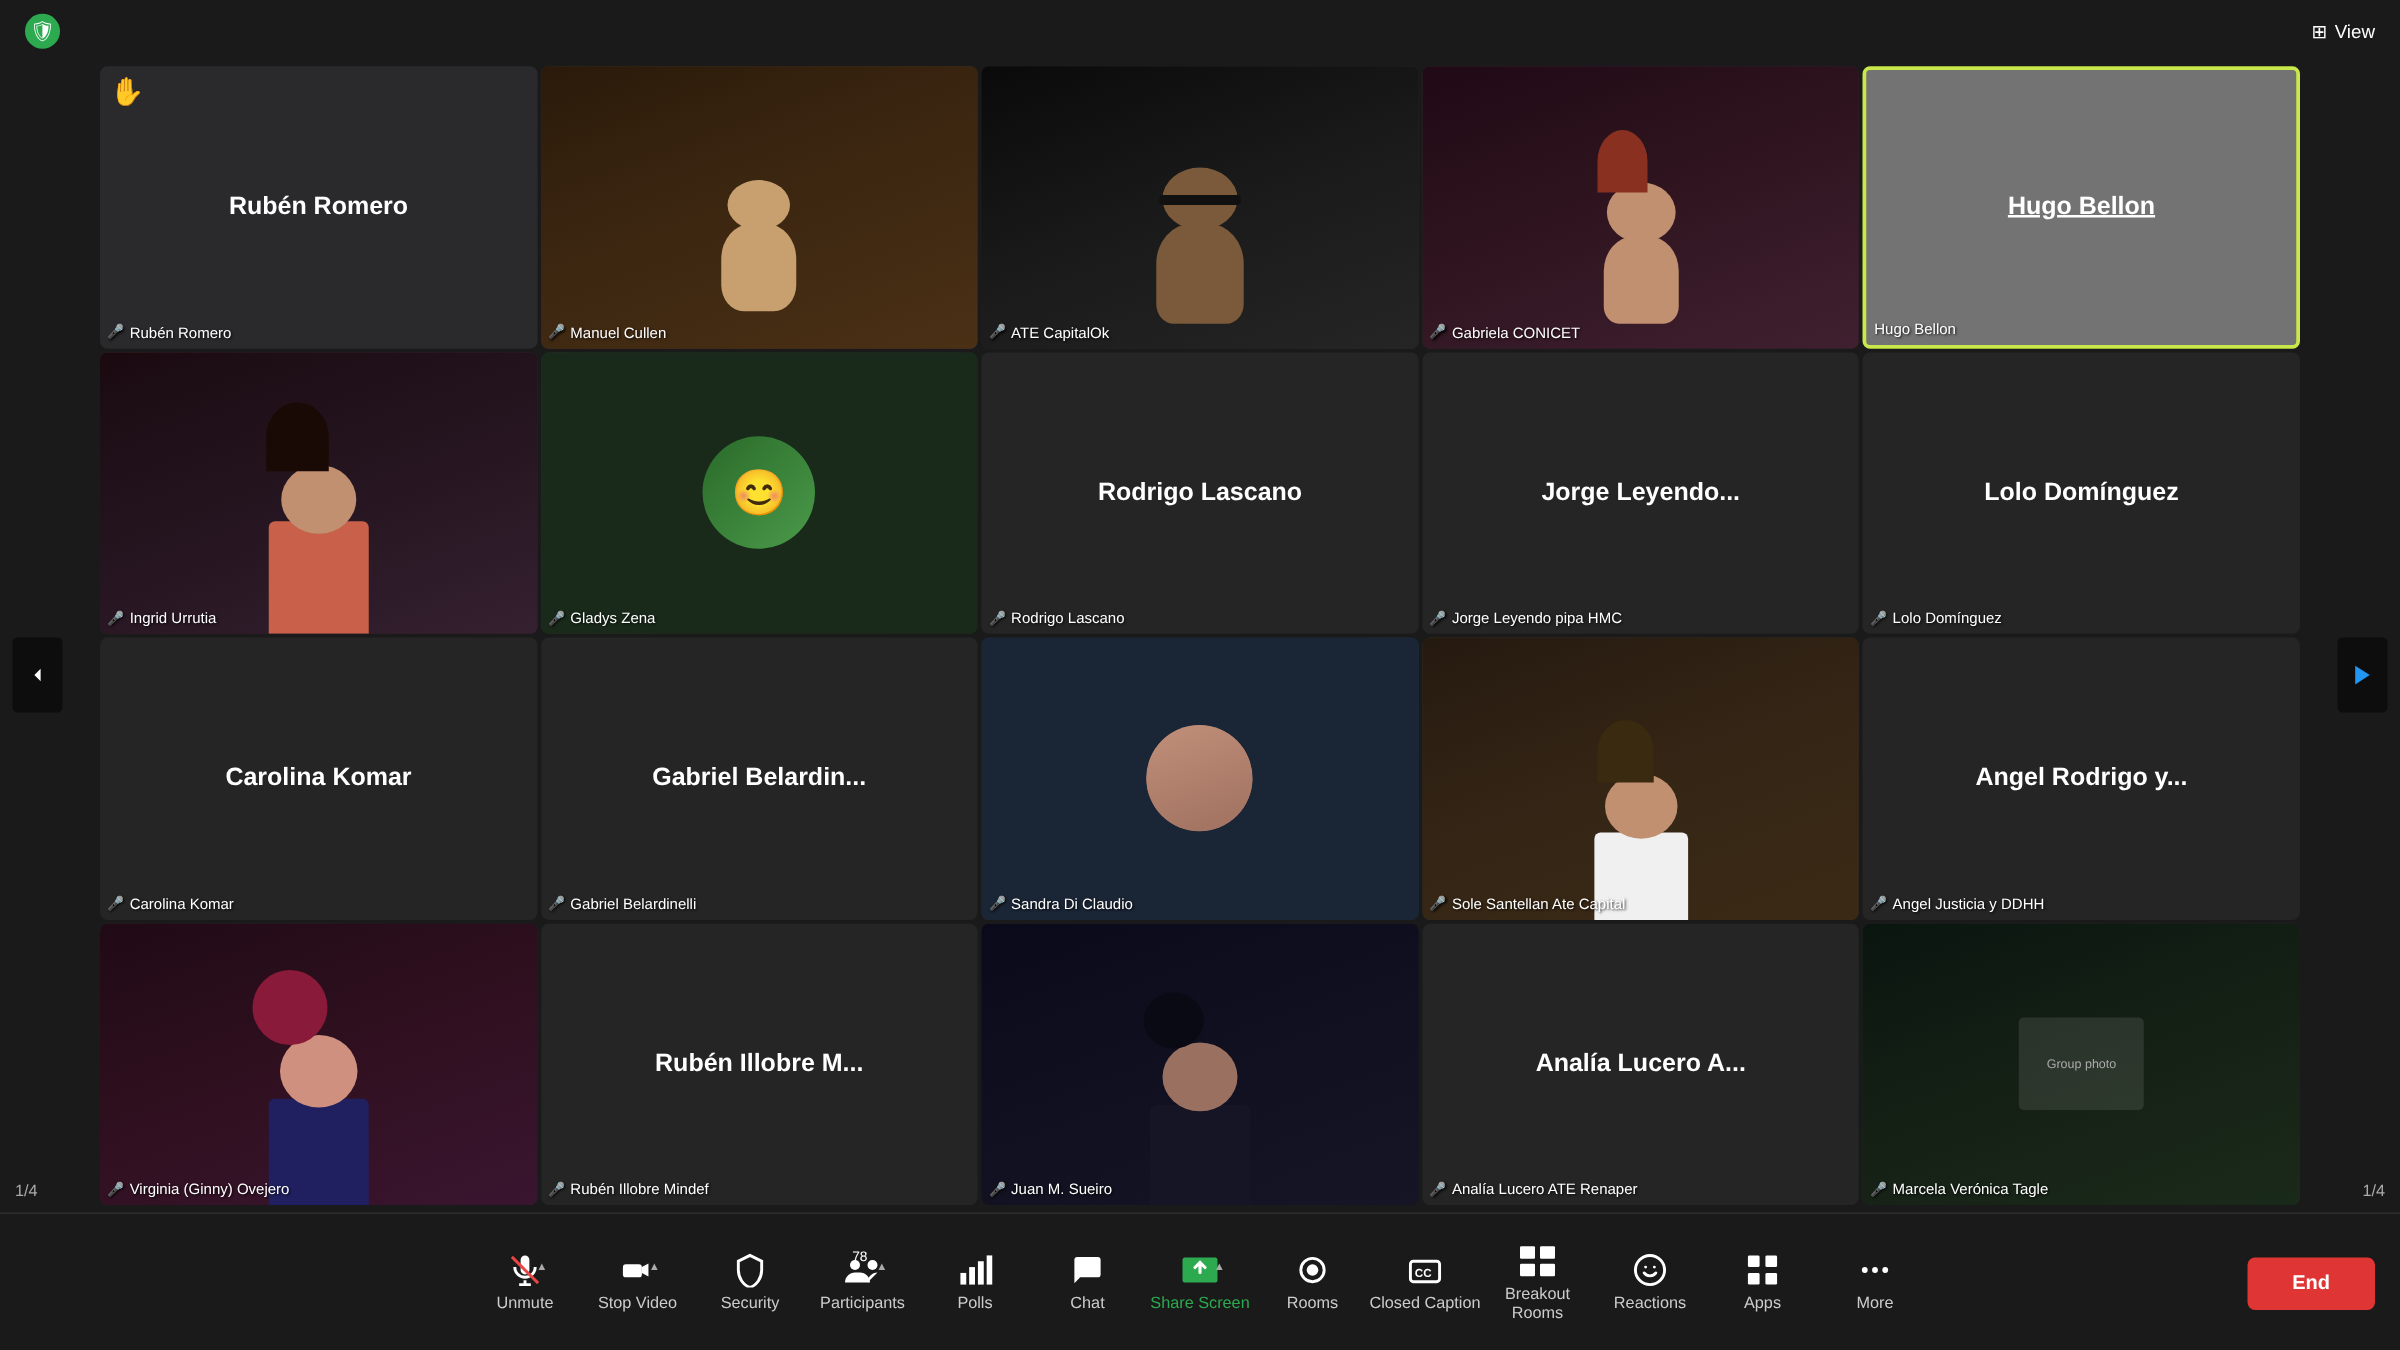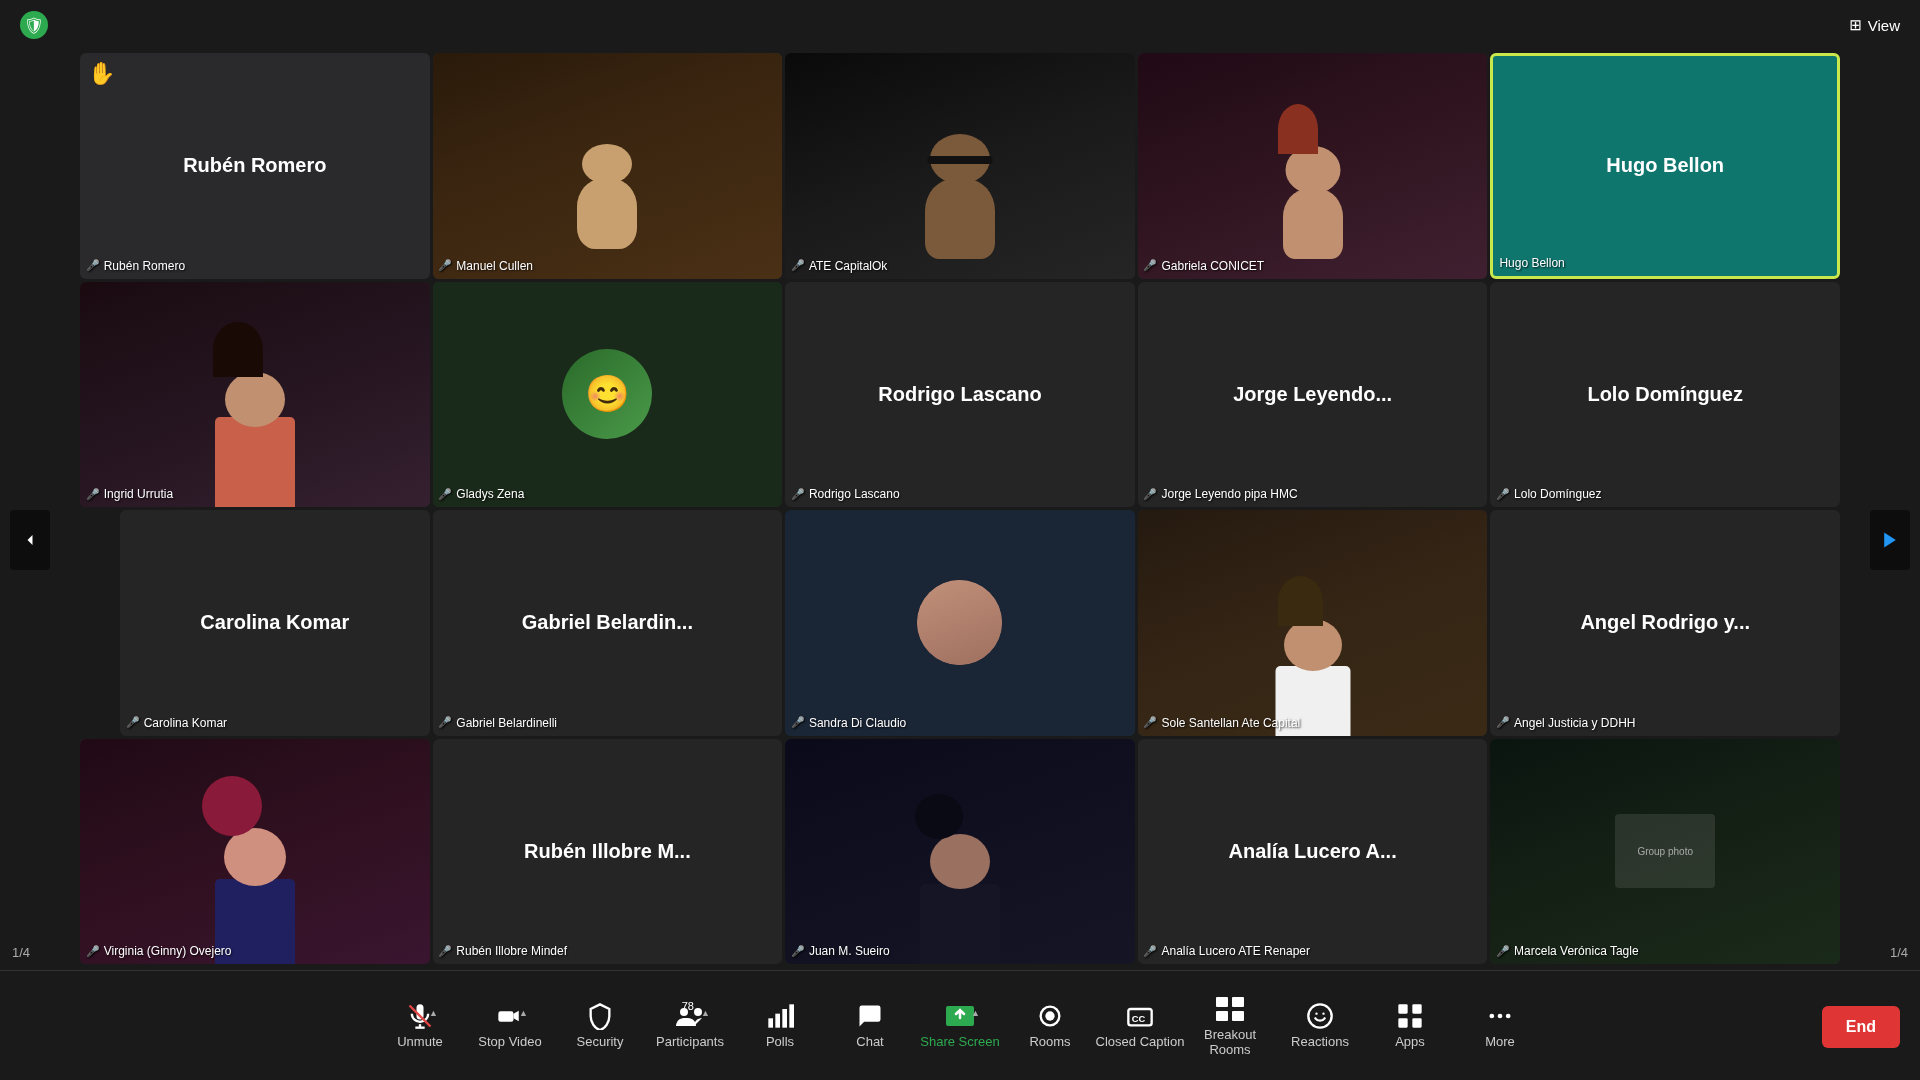--- a/index.html
+++ b/index.html
@@ -172,38 +172,38 @@
 
     
     #end-button {
       position: absolute;
       right: 20px;
       bottom: 32px;
       background: #e03535;
       color: white;
       border: none;
       border-radius: 6px;
-      padding: 12px 24px;
+      padding: 12px 36px;
       font-size: 16px;
       font-weight: 600;
       cursor: pointer;
     }
 
     
     .cell-ruben-romero { background: #2a2a2d; }
     .cell-manuel { background: linear-gradient(135deg, #3a2a1a 0%, #4a3020 100%); }
     .cell-ate { background: linear-gradient(135deg, #1a1a1a 0%, #2a2a2a 100%); }
     .cell-gabriela { background: linear-gradient(135deg, #3a2535 0%, #2a1a2a 100%); }
-    .cell-hugo { background: #0f766e; }
+    .cell-hugo { background: #737373; text-decoration: underline; }
     .cell-ingrid { background: linear-gradient(135deg, #3a1a1a 0%, #2a2030 100%); }
     .cell-gladys { background: linear-gradient(135deg, #2a3a2a 0%, #1a2a1a 100%); }
     .cell-rodrigo { background: #252525; }
     .cell-jorge { background: #252525; }
     .cell-lolo { background: #252525; }
-    .cell-carolina { background: #252525; margin-left: 40px; }
+    .cell-carolina { background: #252525; }
     .cell-gabriel { background: #252525; }
     .cell-sandra { background: linear-gradient(135deg, #1a2535 0%, #253040 100%); }
     .cell-sole { background: linear-gradient(135deg, #3a3025 0%, #2a2520 100%); }
     .cell-angel { background: #252525; }
     .cell-virginia { background: linear-gradient(135deg, #3a1a2a 0%, #2a152a 100%); }
     .cell-ruben2 { background: #252525; }
     .cell-juan { background: linear-gradient(135deg, #1a1a2a 0%, #151520 100%); }
     .cell-analia { background: #252525; }
     .cell-marcela { background: linear-gradient(135deg, #1a2520 0%, #253025 100%); }
     .cell-hernan { background: linear-gradient(135deg, #2a3520 0%, #203015 100%); }

